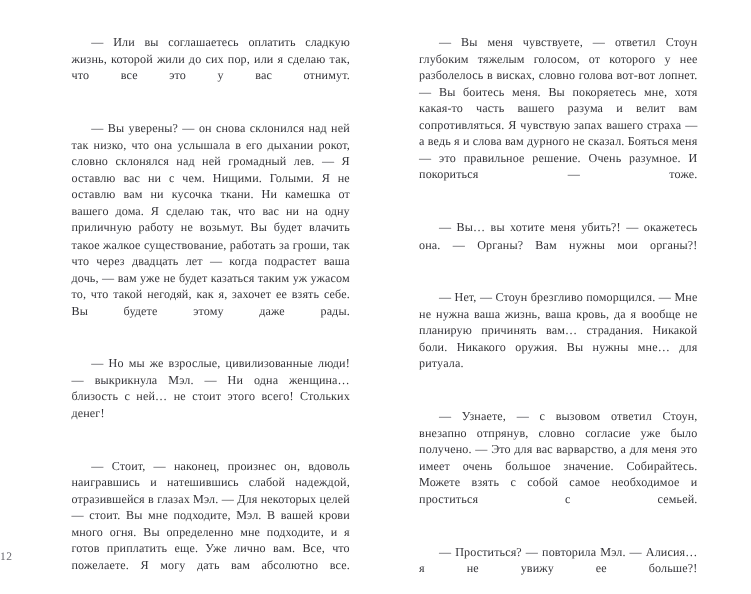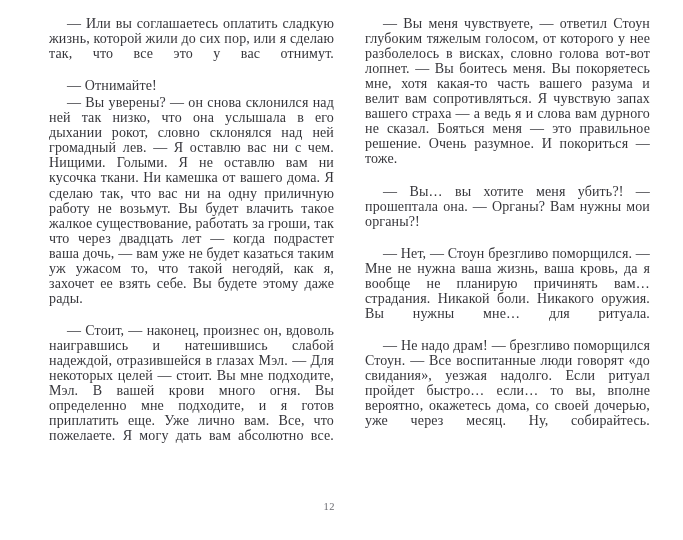--- a/index.html
+++ b/index.html
@@ -34,22 +34,22 @@
     box-sizing: border-box;
   }
   .column.left {
     margin-left: 47px;
     margin-right: 27px;
   }
   .column.right {
     margin-left: 0;
   }
   .para {
-    margin: 2px;
-    font-size: 14px;
+    margin: 18px;
+    font-size: 11px;
     line-height: 15.05px;
     text-align: justify;
     text-justify: inter-word;
     -webkit-hyphens: none;
     hyphens: none;
     letter-spacing: 0.01em;
     word-spacing: 0.0em;
     color: #35353a;
   }
   .para.indent {
@@ -61,47 +61,49 @@
     display: inline-block;
     width: 100%;
   }
   .para.noflush:after { content: none; display: none; }
 
   .folio {
     position: absolute;
     left: 0;
     top: 500px;
     width: 335px;
-    text-align: right;
+    text-align: left;
     font-size: 10.5px;
     line-height: 13px;
     color: #6a6a70;
     font-family: "Liberation Serif", "DejaVu Serif", serif;
     letter-spacing: 0.05em;
   }
 </style>
 </head>
 <body>
 
 <div class="page">
 
   <div class="spread">
 
     <div class="column left">
       <p class="para indent">— Или вы соглашаетесь оплатить сладкую жизнь, которой жили до сих пор, или я сделаю так, что все это у вас отнимут.</p>
-      <p class="para indent noflush">— Отнимайте!</p>
       <p class="para indent">— Вы уверены? — он снова склонился над ней так низко, что она услышала в его дыхании рокот, словно склонялся над ней громадный лев. — Я оставлю вас ни с чем. Нищими. Голыми. Я не оставлю вам ни кусочка ткани. Ни камешка от вашего дома. Я сделаю так, что вас ни на одну приличную работу не возьмут. Вы будет влачить такое жалкое существование, работать за гроши, так что через двадцать лет — когда подрастет ваша дочь, — вам уже не будет казаться таким уж ужасом то, что такой негодяй, как я, захочет ее взять себе. Вы будете этому даже рады.</p>
+      <p class="para indent">— Но мы же взрослые, цивилизованные люди! — выкрикнула Мэл. — Ни одна женщина… близость с ней… не стоит этого всего! Стольких денег!</p>
       <p class="para indent">— Стоит, — наконец, произнес он, вдоволь наигравшись и натешившись слабой надеждой, отразившейся в глазах Мэл. — Для некоторых целей — стоит. Вы мне подходите, Мэл. В вашей крови много огня. Вы определенно мне подходите, и я готов приплатить еще. Уже лично вам. Все, что пожелаете. Я могу дать вам абсолютно все.</p>
 
     </div>
 
     <div class="column right">
       <p class="para indent">— Вы меня чувствуете, — ответил Стоун глубоким тяжелым голосом, от которого у нее разболелось в висках, словно голова вот-вот лопнет. — Вы боитесь меня. Вы покоряетесь мне, хотя какая-то часть вашего разума и велит вам сопротивляться. Я чувствую запах вашего страха — а ведь я и слова вам дурного не сказал. Бояться меня — это правильное решение. Очень разумное. И покориться — тоже.</p>
-      <p class="para indent">— Вы… вы хотите меня убить?! — прошептала она. — Органы? Вам нужны мои органы?!</p>
+      <p class="para indent">— Вы… вы хотите меня убить?! — окажетесь она. — Органы? Вам нужны мои органы?!</p>
       <p class="para indent">— Нет, — Стоун брезгливо поморщился. — Мне не нужна ваша жизнь, ваша кровь, да я вообще не планирую причинять вам… страдания. Никакой боли. Никакого оружия. Вы нужны мне… для ритуала.</p>
+      <p class="para indent">— Узнаете, — с вызовом ответил Стоун, внезапно отпрянув, словно согласие уже было получено. — Это для вас варварство, а для меня это имеет очень большое значение. Собирайтесь. Можете взять с собой самое необходимое и проститься с семьей.</p>
+      <p class="para indent">— Проститься? — повторила Мэл. — Алисия… я не увижу ее больше?!</p>
       <p class="para indent">— Не надо драм! — брезгливо поморщился Стоун. — Все воспитанные люди говорят «до свидания», уезжая надолго. Если ритуал пройдет быстро… если… то вы, вполне вероятно, окажетесь дома, со своей дочерью, уже через месяц. Ну, собирайтесь.</p>
     </div>
 
   </div>
 
   <div class="folio">12</div>
 
 </div>
 
 </body></html>

